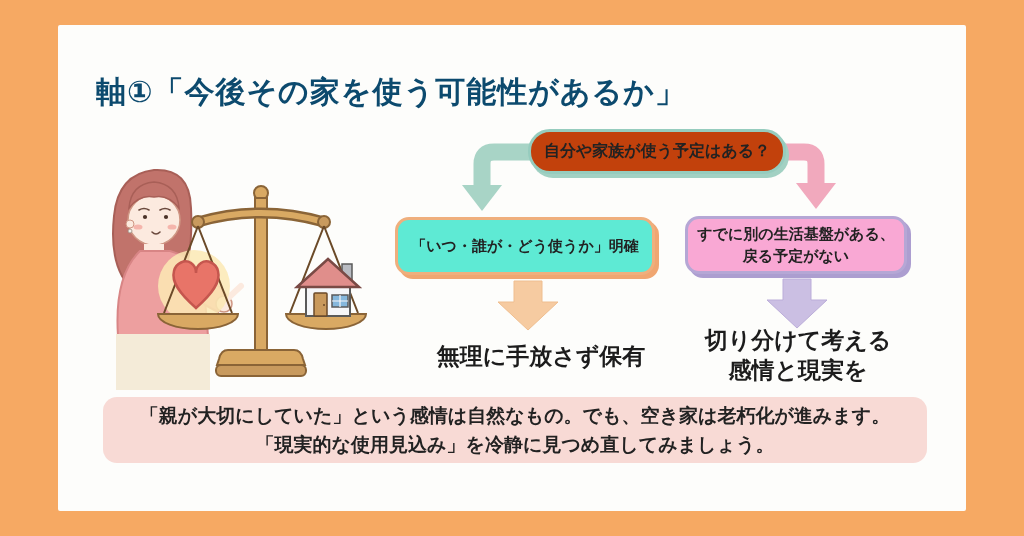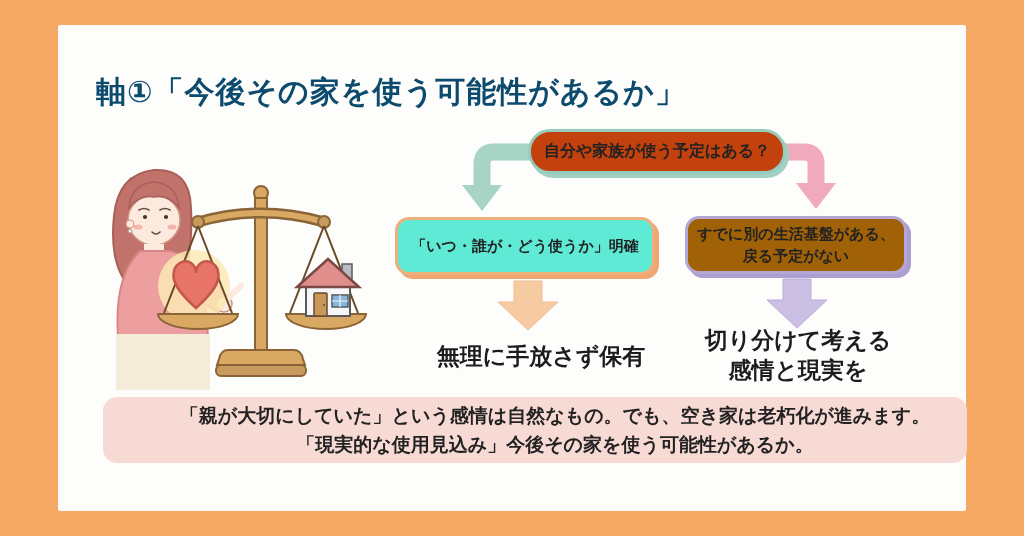--- a/index.html
+++ b/index.html
@@ -32,33 +32,33 @@
   .box-left{
     left:395px;top:217px;width:260px;height:58px;
     border:3px solid #efaf7d;border-radius:14px;
     box-shadow:4px 4px 0 #f0a671;font-size:15px;line-height:1.5;
     background:#5eead4;
   }
   .box-right{
     left:685px;top:216px;width:222px;height:58px;
     border:3px solid #b5a7d5;border-radius:14px;
     box-shadow:4px 4px 0 #ac9ed0;font-size:15px;line-height:1.5;
-    background:#a16207;
+    background:#f9a8d4;
   }
   .outcome{
     position:absolute;text-align:center;font-weight:800;color:#1c1c1c;
     font-size:23px;line-height:1.3;
   }
   .outcome-left{left:398px;top:342px;width:286px;}
   .outcome-right{left:688px;top:326px;width:220px;}
   .note{
     position:absolute;left:103px;top:397px;width:824px;height:66px;
     background:#f8dad5;border-radius:14px;
     display:flex;flex-direction:column;align-items:center;justify-content:center;
-    font-size:19px;font-weight:bold;color:#222;line-height:1.55;text-align:center;padding-left:40px;
+    font-size:19px;font-weight:bold;color:#222;line-height:1.55;text-align:center;
   }
   .arrows{position:absolute;left:0;top:0;pointer-events:none;}
 </style>
 </head>
 <body>
 
 <div class="stage">
   <div class="card"></div>
 
   <h1 class="title">軸①「今後その家を使う可能性があるか」</h1>
@@ -151,15 +151,15 @@
 
   <div class="outcome outcome-left">無理に手放さず保有</div>
 
   <div class="outcome outcome-right">
     <div>切り分けて考える</div>
     <div>感情と現実を</div>
   </div>
 
   <div class="note">
     <div>「親が大切にしていた」という感情は自然なもの。でも、空き家は老朽化が進みます。</div>
-    <div>「現実的な使用見込み」今後その家を使う可能性があるか。</div>
+    <div>「現実的な使用見込み」を冷静に見つめ直してみましょう。</div>
   </div>
 </div>
 
 </body></html>

